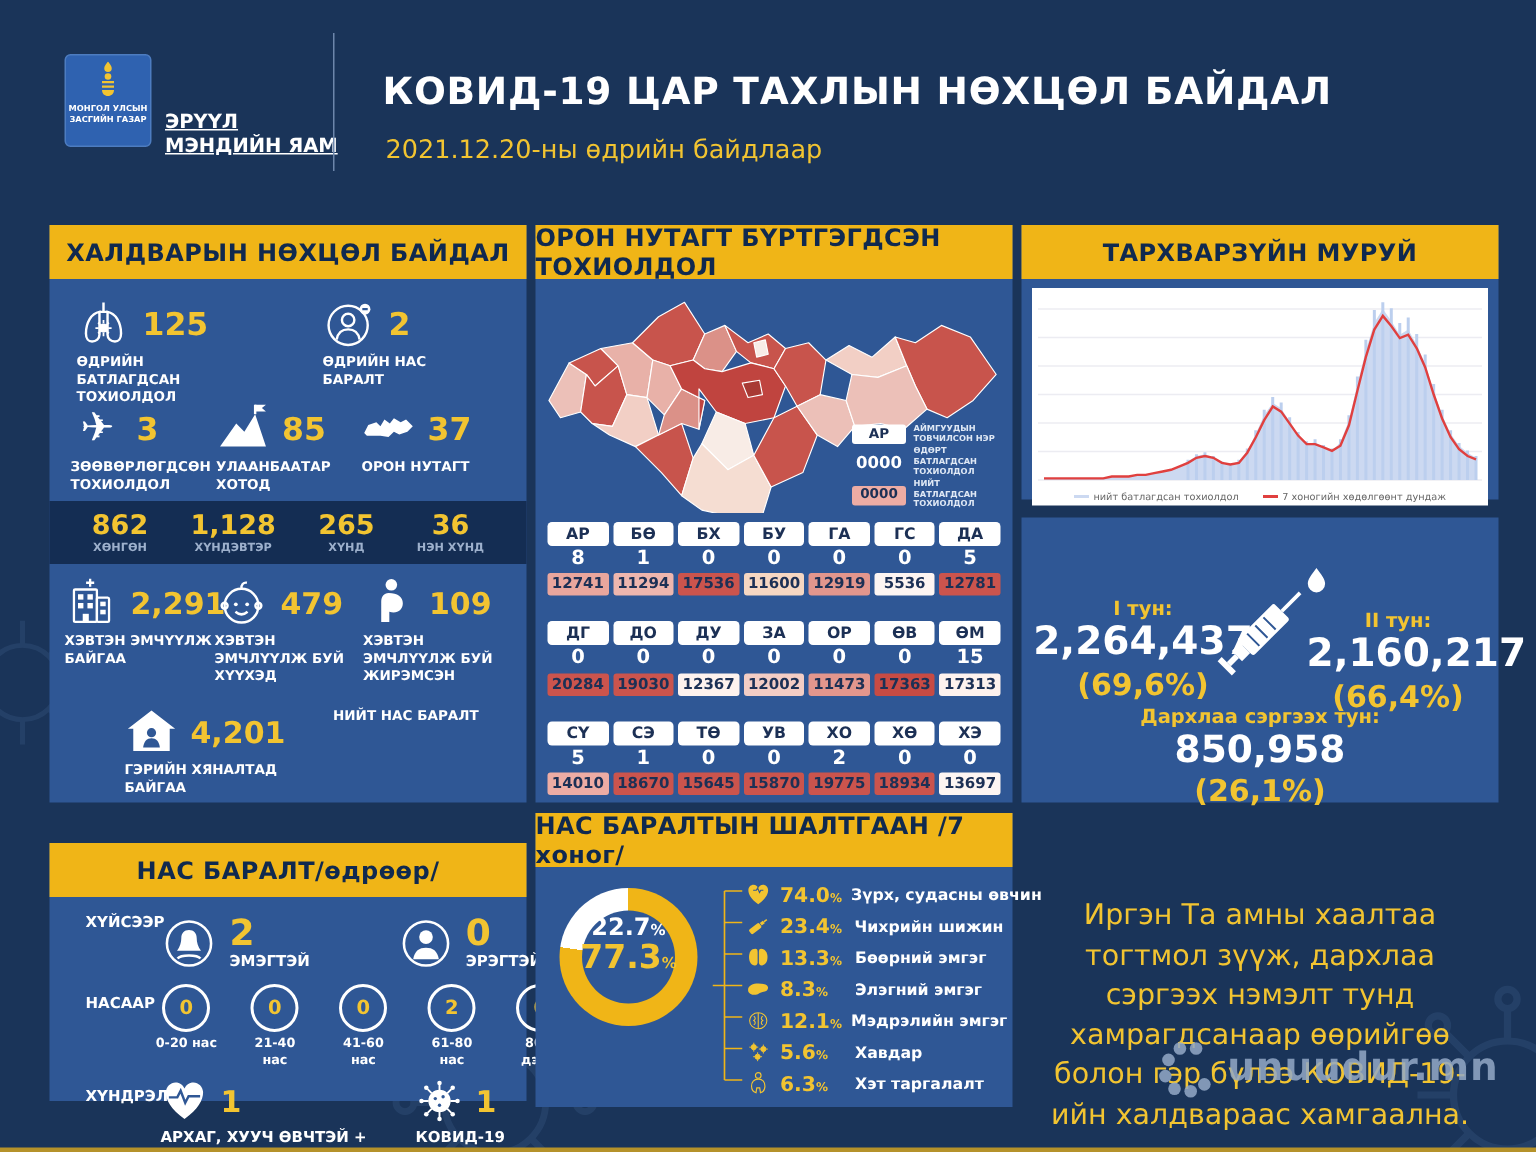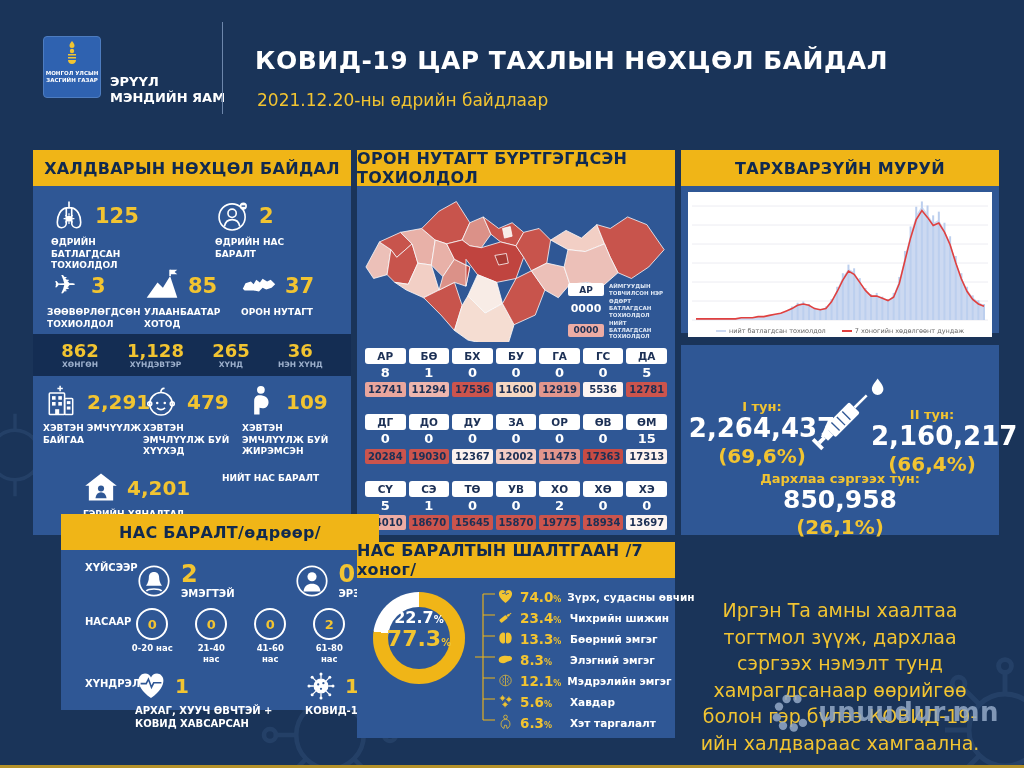--- a/index.html
+++ b/index.html
@@ -3,32 +3,32 @@
 <meta charset="utf-8">
 <style>
   html,body{margin:0;padding:0;}
   #page{position:relative;width:1024px;height:768px;background:#1a3459;overflow:hidden;
         font-family:"DejaVu Sans","Liberation Sans",sans-serif;color:#fff;}
   .wm{position:absolute;opacity:.16;pointer-events:none;}
   
   #hdr{position:absolute;left:0;top:0;width:1024px;height:135px;}
   #gov-logo{position:absolute;left:43px;top:36px;width:58px;height:62px;background:#2f62b0;border:1px solid #4d7cc0;border-radius:4px;display:flex;flex-direction:column;align-items:center;justify-content:flex-start;padding-top:4px;box-sizing:border-box;}
   #gov-logo .cap{font-size:5.5px;font-weight:bold;color:#fff;text-align:center;line-height:1.3;margin-top:3px;}
-  #ministry{position:absolute;left:110px;top:74px;font-size:13px;font-weight:bold;line-height:1.25;color:#fff;}
+  #ministry{position:absolute;left:110px;top:74px;font-size:13px;font-weight:bold;line-height:1.25;color:#fff;text-decoration:underline;}
   #hdr-div{position:absolute;left:222px;top:22px;width:1px;height:92px;background:#6d86ab;}
   #title{position:absolute;left:255px;top:46px;font-size:25px;font-weight:bold;color:#fff;letter-spacing:.5px;}
   #subtitle{position:absolute;left:257px;top:90px;font-size:17px;color:#f2c431;}
   
   .panel{position:absolute;background:#2f5795;}
   .phead{height:36px;background:#f0b517;color:#10294f;font-weight:bold;font-size:16px;display:flex;align-items:center;justify-content:center;letter-spacing:.3px;}
   #p-infection{left:33px;top:150px;width:318px;height:385px;}
   #p-regions{left:357px;top:150px;width:318px;height:385px;}
   #p-curve{left:681px;top:150px;width:318px;height:183px;}
   #p-vacc{left:681px;top:345px;width:318px;height:190px;}
-  #p-deaths{left:33px;top:514px;width:318px;height:196px;margin-left:28px;}
+  #p-deaths{left:33px;top:562px;width:318px;height:172px;}
   #p-causes{left:357px;top:542px;width:318px;height:196px;}
   #p-message{left:681px;top:542px;width:318px;height:196px;background:transparent;}
   
   .stat{display:flex;flex-direction:column;align-items:flex-start;}
   .stat .srow{display:flex;align-items:center;gap:8px;}
   .stat .ic{width:36px;height:36px;color:#fff;display:flex;align-items:center;justify-content:center;}
   .stat .ic svg{width:100%;height:100%;}
   .stat .num{font-size:21px;font-weight:bold;color:#f2c431;}
   .stat .lbl{font-size:9px;font-weight:bold;color:#fff;line-height:1.3;margin-top:3px;max-width:104px;}
   .sec-a{height:70px;display:flex;justify-content:center;gap:46px;padding-top:12px;}

